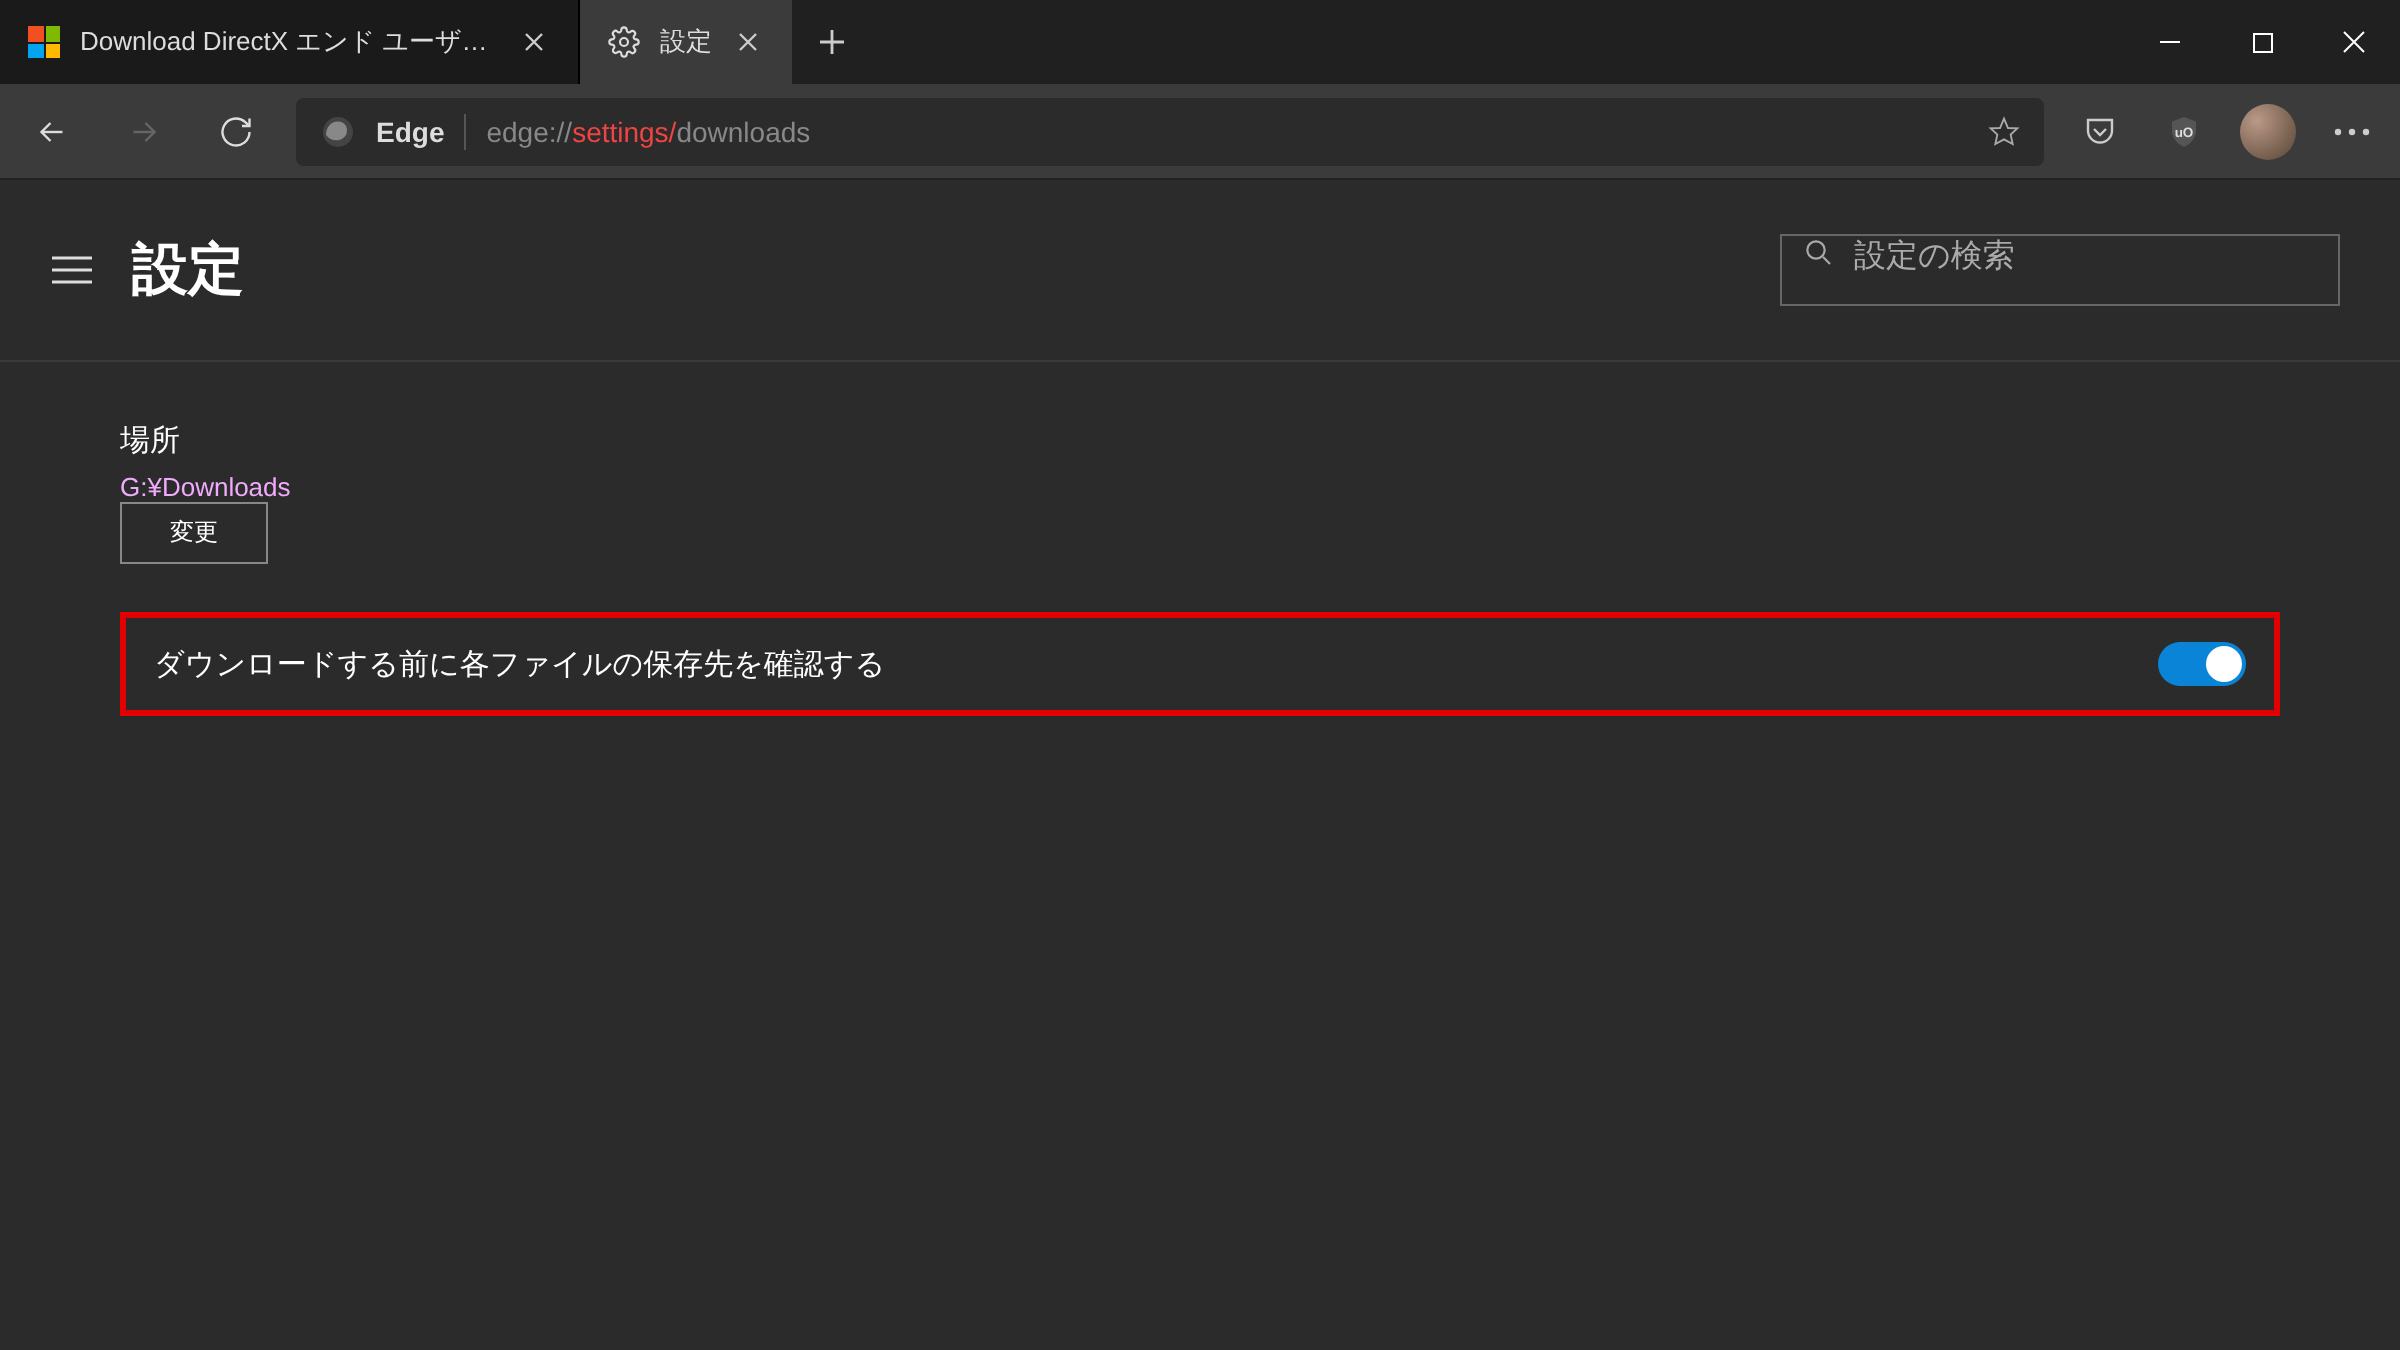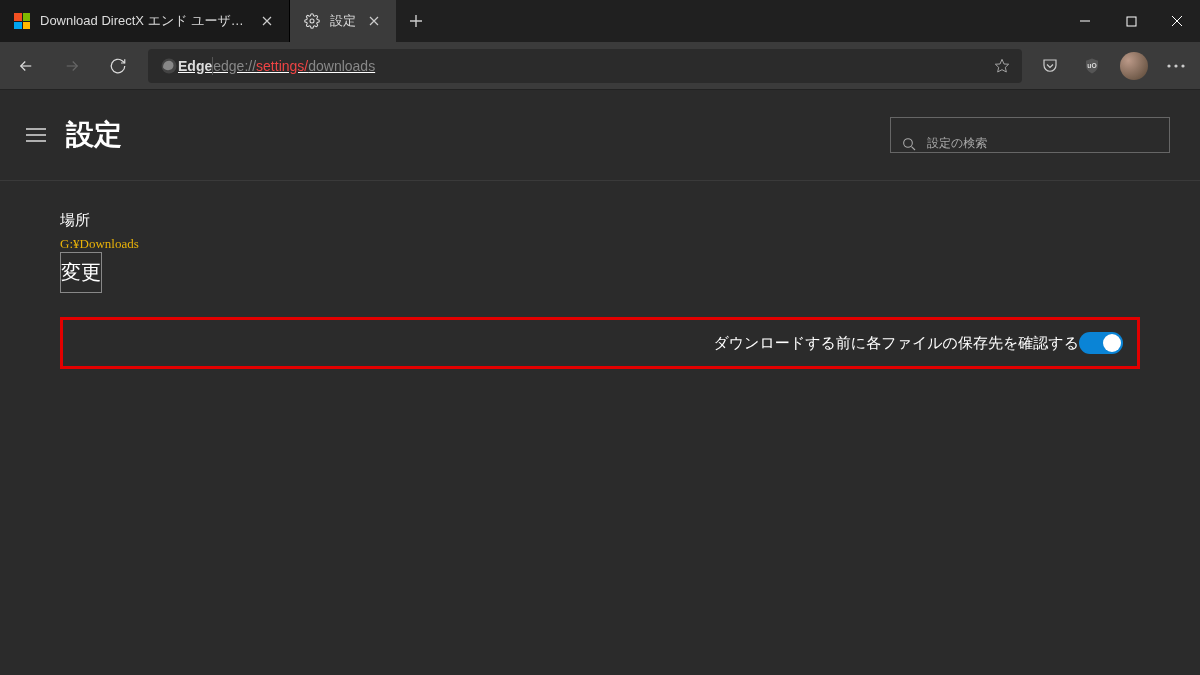--- a/index.html
+++ b/index.html
@@ -14,47 +14,47 @@
   .tab-title { white-space: nowrap; overflow: hidden; text-overflow: ellipsis; flex: 1; }
   .tab-close { width: 16px; height: 16px; display: flex; align-items: center; justify-content: center; color: #ccc; }
   .newtab { width: 40px; display: flex; align-items: center; justify-content: center; color: #ccc; font-size: 18px; }
   .win-controls { display: flex; }
   .win-btn { width: 46px; display: flex; align-items: center; justify-content: center; color: #fff; }
 
   
   .toolbar { height: 48px; background: #3b3b3b; display: flex; align-items: center; padding: 0 4px; gap: 2px; border-bottom: 1px solid #222; }
   .nav-btn { width: 44px; height: 44px; display: flex; align-items: center; justify-content: center; color: #ccc; }
   .nav-btn.disabled { color: #666; }
-  .addr { flex: 1; height: 34px; background: #2b2b2b; border-radius: 4px; display: flex; align-items: center; padding: 0 12px; margin: 0 6px; text-decoration: underline; }
+  .addr { flex: 1; height: 34px; background: #2b2b2b; border-radius: 4px; display: flex; align-items: center; padding: 0 12px; gap: 10px; margin: 0 6px; }
   .addr .edge-logo { width: 18px; height: 18px; }
   .addr .label { color: #ddd; font-size: 14px; font-weight: 600; }
   .addr .sep { width: 1px; height: 18px; background: #555; }
   .addr .url { color: #888; font-size: 14px; }
   .addr .url .strong { color: #ef4444; }
   .addr .spacer { flex: 1; }
   .tool-icon { width: 40px; height: 40px; display: flex; align-items: center; justify-content: center; color: #ccc; }
   .avatar { width: 28px; height: 28px; border-radius: 50%; background: radial-gradient(circle at 30% 30%, #b98, #543); margin: 0 6px; }
 
   
   .settings-header { display: flex; align-items: center; justify-content: space-between; padding: 26px 30px 26px 24px; border-bottom: 1px solid #3a3a3a; }
   .settings-left { display: flex; align-items: center; gap: 18px; }
   .hamburger { width: 24px; height: 24px; display:flex; align-items:center; justify-content:center; color:#ddd; }
   .settings-title { font-size: 28px; font-weight: 700; }
-  .search-box { display: flex; align-items: flex-end; gap: 10px; border: 1px solid #666; width: 280px; height: 36px; padding: 0 10px; color: #aaa; font-size: 12px; background: transparent; }
+  .search-box { display: flex; align-items: flex-start; gap: 10px; border: 1px solid #666; width: 280px; height: 36px; padding: 0 10px; color: #aaa; font-size: 16px; background: transparent; }
   .search-box svg { flex-shrink: 0; }
 
   
   .content { padding: 30px 60px; }
   .section-title { font-size: 22px; font-weight: 600; margin-bottom: 40px; }
   .row { display: flex; align-items: flex-start; justify-content: space-between; margin-bottom: 24px; flex-direction: column; }
   .row .label { font-size: 15px; color: #fff; }
-  .row .sub { font-size: 13px; color: #eab308; margin-top: 6px; font-family: Liberation Serif, serif; }
-  .btn { border: 1px solid #888; background: transparent; padding: 6px 0; font-size: 20px; color: #fff; text-align: center; }
-
-  .highlight-row { border: 3px solid #e20000; padding: 12px 14px; display: flex; align-items: center; justify-content: flex-end; margin-top: 8px; }
+  .row .sub { font-size: 13px; color: #f0abfc; margin-top: 6px; }
+  .btn { border: 1px solid #888; background: transparent; padding: 6px 24px; font-size: 12px; color: #fff; text-align: center; }
+
+  .highlight-row { border: 3px solid #e20000; padding: 12px 14px; display: flex; align-items: center; justify-content: space-between; margin-top: 8px; }
   .highlight-row .label { font-size: 15px; font-weight: 500; }
   .toggle { width: 44px; height: 22px; background: #0a84d6; border-radius: 11px; position: relative; }
   .toggle .knob { position: absolute; right: 2px; top: 2px; width: 18px; height: 18px; background: #fff; border-radius: 50%; }
 
   
   .mslogo { width:16px; height:16px; display:grid; grid-template-columns:1fr 1fr; grid-template-rows:1fr 1fr; gap:1px;}
   .mslogo span:nth-child(1){background:#f25022;}
   .mslogo span:nth-child(2){background:#7fba00;}
   .mslogo span:nth-child(3){background:#00a4ef;}
   .mslogo span:nth-child(4){background:#ffb900;}

